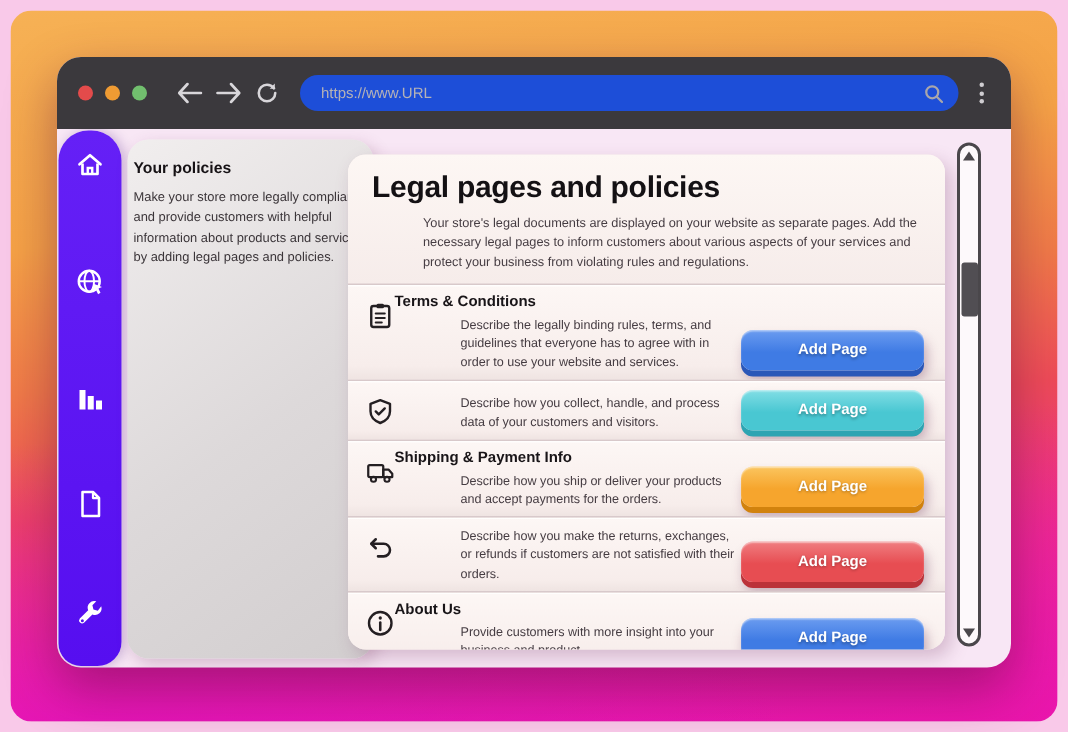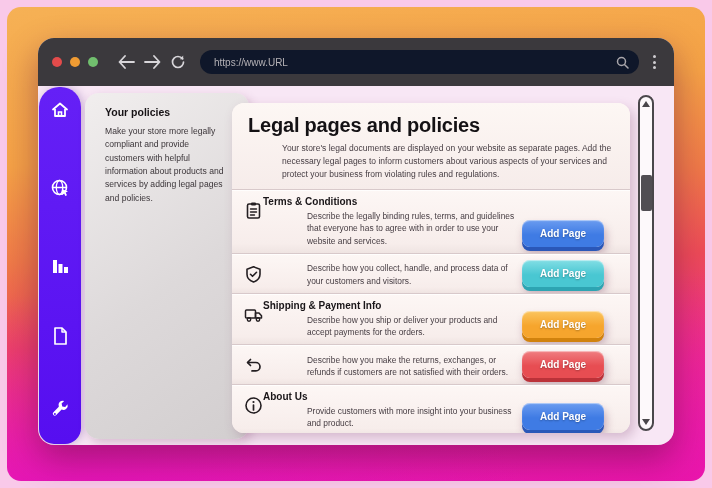--- a/index.html
+++ b/index.html
@@ -25,21 +25,21 @@
   }
   .chrome {
     height:48px; background:#3b393d; border-radius:16px 16px 0 0;
     display:flex; align-items:center; padding:0 14px;
   }
   .lights { display:flex; gap:8px; margin-right:16px; }
   .light { width:10px; height:10px; border-radius:50%; }
   .light.red{ background:#e34b4b; } .light.orange{ background:#ef9b33; } .light.green{ background:#71bf6e; }
   .navbtn { background:none; border:none; color:#d8d6da; width:24px; height:24px; display:flex; align-items:center; justify-content:center; cursor:pointer; margin-right:2px; }
   .urlbar {
-    flex:1; height:24px; background:#0f172a; border-radius:12px; margin:0 10px 0 8px;
+    flex:1; height:24px; background:#1d4ed8; border-radius:12px; margin:0 10px 0 8px;
     display:flex; align-items:center; padding:0 10px 0 14px;
     color:#b5b2b6; font-size:10px;
   }
   .urlbar .spacer { flex:1; }
   .kebab { display:flex; flex-direction:column; gap:2.5px; padding:4px; cursor:pointer; }
   .kebab i { width:3px; height:3px; border-radius:50%; background:#cfcdd1; display:block; }
   
   .content { position:relative; height:359px; border-radius:0 0 16px 16px; overflow:hidden; }
   .sidebar {
     position:absolute; left:1px; top:1px; bottom:1px; width:42px;
@@ -47,21 +47,21 @@
     border-radius:20px 20px 16px 15px;
     box-shadow:2px 0 8px rgba(60,0,120,.25);
   }
   .side-icon { position:absolute; left:50%; transform:translateX(-50%); width:22px; height:22px; color:#fff; cursor:pointer; display:flex; align-items:center; justify-content:center; }
   
   .policy-card {
     position:absolute; left:47px; top:7px; bottom:6px; width:164px;
     border-radius:14px;
     background:linear-gradient(145deg,#f1eeee 0%,#ddd9da 55%,#d2cecf 100%);
     box-shadow:3px 4px 10px rgba(120,60,100,.25);
-    padding:13px 20px;
+    padding:13px 4px;
   }
   .policy-card h2 { font-size:10.5px; color:#161215; margin-bottom:7px; }
   .policy-card p { font-size:8.6px; line-height:1.55; color:#3b3539; }
   
   .main-card {
     position:absolute; left:194px; top:17px; bottom:12px; width:398px;
     border-radius:12px; background:#fbf3f0;
     box-shadow:4px 5px 12px rgba(120,60,100,.28);
     display:flex; flex-direction:column; overflow:hidden;
   }
@@ -77,26 +77,26 @@
     padding:6px 14px 6px 12px;
     background:linear-gradient(180deg,#fdf7f5 0%,#f7edeb 85%,#efe4e2 100%);
     border-top:1px solid rgba(110,80,95,.18);
     box-shadow:inset 0 1px 0 rgba(255,255,255,.8);
   }
   .sec-icon { width:19px; height:19px; color:#241f22; flex:0 0 auto; align-self:flex-start; margin-top:5px; }
   .sec-text { flex:1; }
   .sec-text h3 { font-size:10px; color:#191518; margin-bottom:3px; }
   .sec-text p { font-size:8.4px; line-height:1.45; color:#453c42; max-width:265px;margin-left:44px; }
   .btn-3d {
-    flex:0 0 auto; width:82px; height:27px; border:none; border-radius:8px;
+    flex:0 0 auto; width:122px; height:27px; border:none; border-radius:8px;
     color:#fff; font-size:10px; font-weight:bold; font-family:inherit; cursor:pointer;
     background:linear-gradient(180deg, var(--bl) 0%, var(--bm) 55%, var(--bm) 100%);
     box-shadow:0 4px 0 var(--bd), 2px 6px 8px rgba(100,40,80,.35), inset 0 1px 1px rgba(255,255,255,.5);
     text-shadow:0 1px 2px rgba(0,0,0,.3);
-    margin-right:12px;
+    margin-right:0;
   }
   
   .scrollbar {
     position:absolute; right:20px; top:9px; bottom:14px; width:16px;
     background:#fdf9fb; border:2.5px solid #4a474b; border-radius:9px;
   }
   .sb-arrow { position:absolute; left:0; right:0; height:12px; display:flex; align-items:center; justify-content:center; cursor:pointer; }
   .sb-arrow.up { top:1px; } .sb-arrow.down { bottom:1px; }
   .tri-up { width:0; height:0; border-left:4px solid transparent; border-right:4px solid transparent; border-bottom:6px solid #4a474b; }
   .tri-down { width:0; height:0; border-left:4px solid transparent; border-right:4px solid transparent; border-top:6px solid #4a474b; }

